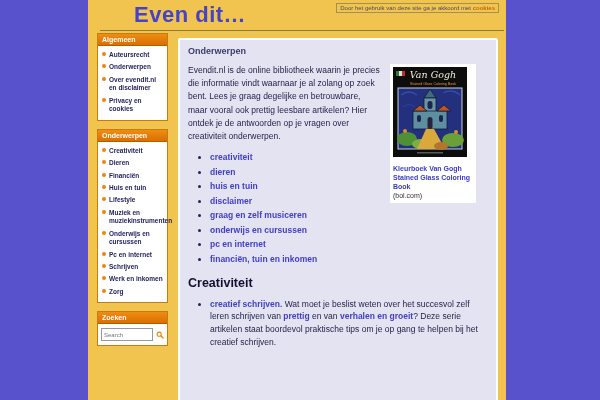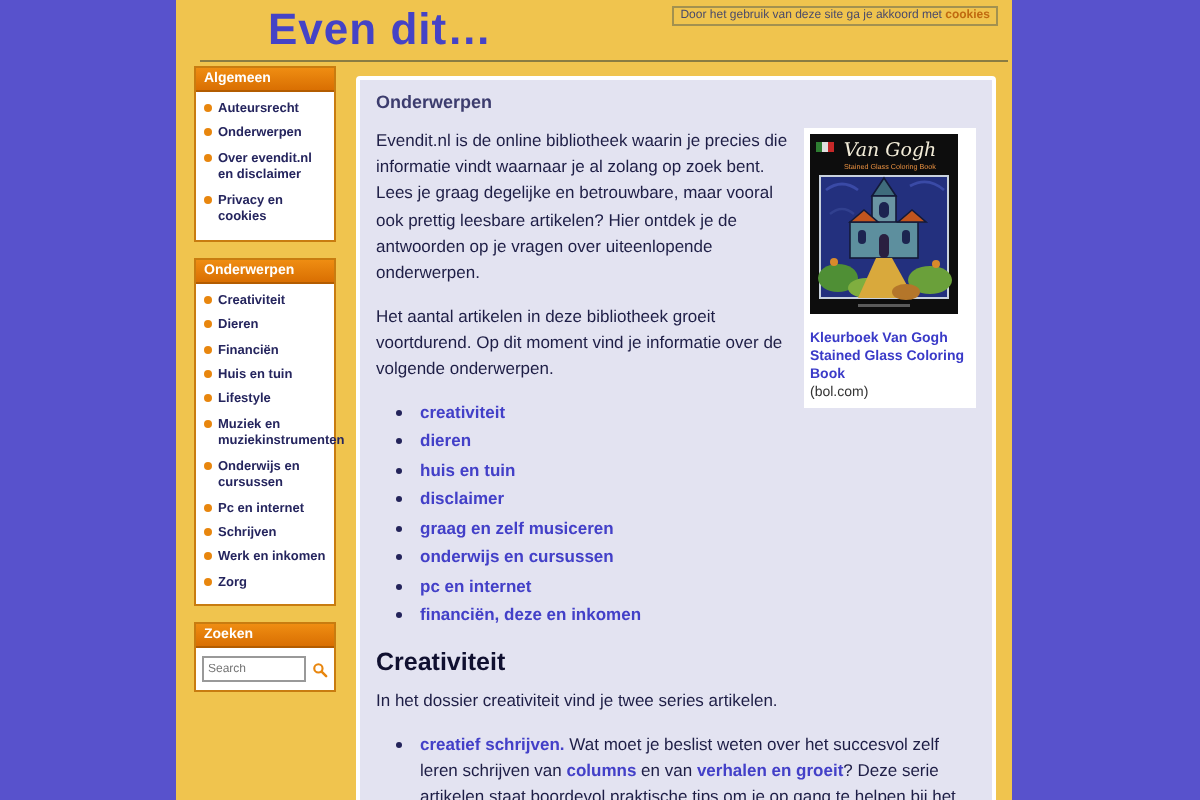--- a/index.html
+++ b/index.html
@@ -21,21 +21,21 @@
   .s-item{display:flex;gap:3px;font-size:6.5px;font-weight:bold;color:#25255e;padding:2px 0;line-height:1.3;cursor:pointer;}
   .s-item .bullet{width:4px;height:4px;background:#e8860e;border-radius:50%;flex:0 0 auto;margin-top:1px;}
   .search-row{display:flex;align-items:center;gap:3px;padding:4px 3px;}
   .search-input{width:46px;height:9px;border:1px solid #999;font-size:6px;padding:1px 2px;color:#555;font-family:"Liberation Sans",sans-serif;}
 
   
   .main{position:absolute;left:90px;top:38px;width:320px;height:368px;box-sizing:border-box;
         background:#e3e3f1;border:2px solid #fff;border-radius:2px;padding:4px 8px;color:#1e1e46;}
   .main-heading{font-size:9px;font-weight:bold;color:#3c3c6e;margin:2px 0 8px 0;}
   .main p{font-size:8.5px;line-height:1.55;margin:0 0 9px 0;}
-  .adbox{float:right;width:80px;background:#fff;padding:3px;margin:0 0 6px 8px;}
+  .adbox{float:right;width:80px;background:#fff;padding:3px;margin:0 12px 6px 8px;}
   .ad-caption{font-size:7px;font-weight:bold;color:#3a3ac8;line-height:1.3;margin-top:3px;cursor:pointer;}
   .ad-src{font-size:7px;color:#333;line-height:1.3;}
   ul.topics{margin:0 0 12px 0;padding-left:22px;}
   ul.topics li{font-size:8.5px;font-weight:bold;color:#4340c8;margin:4.5px 0;cursor:pointer;}
   ul.topics li::marker{color:#23235a;}
   .section-heading{font-size:12.5px;font-weight:bold;color:#101030;margin:12px 0 6px 0;}
   ul.creative{margin:8px 0 0 0;padding-left:22px;}
   ul.creative li{font-size:8.5px;line-height:1.5;margin:0 0 5px 0;color:#1e1e46;}
   ul.creative li::marker{color:#23235a;}
   .link{color:#4340c8;font-weight:bold;cursor:pointer;}
@@ -170,36 +170,34 @@
             <ellipse cx="48" cy="79" rx="7" ry="4" fill="#b4762a"></ellipse>
             <circle cx="12" cy="64" r="2" fill="#d98a2b"></circle>
             <circle cx="63" cy="65" r="2" fill="#d98a2b"></circle>
           </g>
           <rect x="24" y="85" width="26" height="1.5" fill="#5a5a5a"></rect>
         </svg>
         <div class="ad-caption">Kleurboek Van Gogh Stained Glass Coloring Book</div>
         <div class="ad-src">(bol.com)</div>
       </div>
 
-      <p>Evendit.nl is de online bibliotheek waarin je precies die informatie vindt waarnaar je al zolang op zoek bent. Lees je graag degelijke en betrouwbare, maar vooral ook prettig leesbare artikelen? Hier ontdek je de antwoorden op je vragen over uiteenlopende onderwerpen.</p>
-      <p>Het aantal artikelen in deze bibliotheek groeit voortdurend. Op dit moment vind je informatie over de volgende onderwerpen.</p>
+      <p>Evendit.nl is de online bibliotheek waarin je precies die informatie vindt waarnaar je al zolang op zoek bent. Lees je graag degelijke en betrouwbare, maar vooral ook prettig leesbare artikelen? Hier ontdek je de antwoorden op je vragen over creativiteit onderwerpen.</p>
 
       <ul class="topics">
           <li>creativiteit</li>
           <li>dieren</li>
           <li>huis en tuin</li>
           <li>disclaimer</li>
           <li>graag en zelf musiceren</li>
           <li>onderwijs en cursussen</li>
           <li>pc en internet</li>
-          <li>financiën, deze en inkomen</li>
+          <li>financiën, tuin en inkomen</li>
         </ul>
 
       <div class="section-heading">Creativiteit</div>
-      <p>In het dossier creativiteit vind je twee series artikelen.</p>
 
       <ul class="creative">
-          <li><span class="link">creatief schrijven.</span>  Wat moet je beslist weten over het succesvol zelf leren schrijven van <span class="link">columns</span> en van <span class="link">verhalen en groeit</span>? Deze serie artikelen staat boordevol praktische tips om je op gang te helpen bij het creatief schrijven.</li>
+          <li><span class="link">creatief schrijven.</span>  Wat moet je beslist weten over het succesvol zelf leren schrijven van <span class="link">prettig</span> en van <span class="link">verhalen en groeit</span>? Deze serie artikelen staat boordevol praktische tips om je op gang te helpen bij het creatief schrijven.</li>
         </ul>
     </div>
 
   </div>
 </div>
 
 </body></html>

